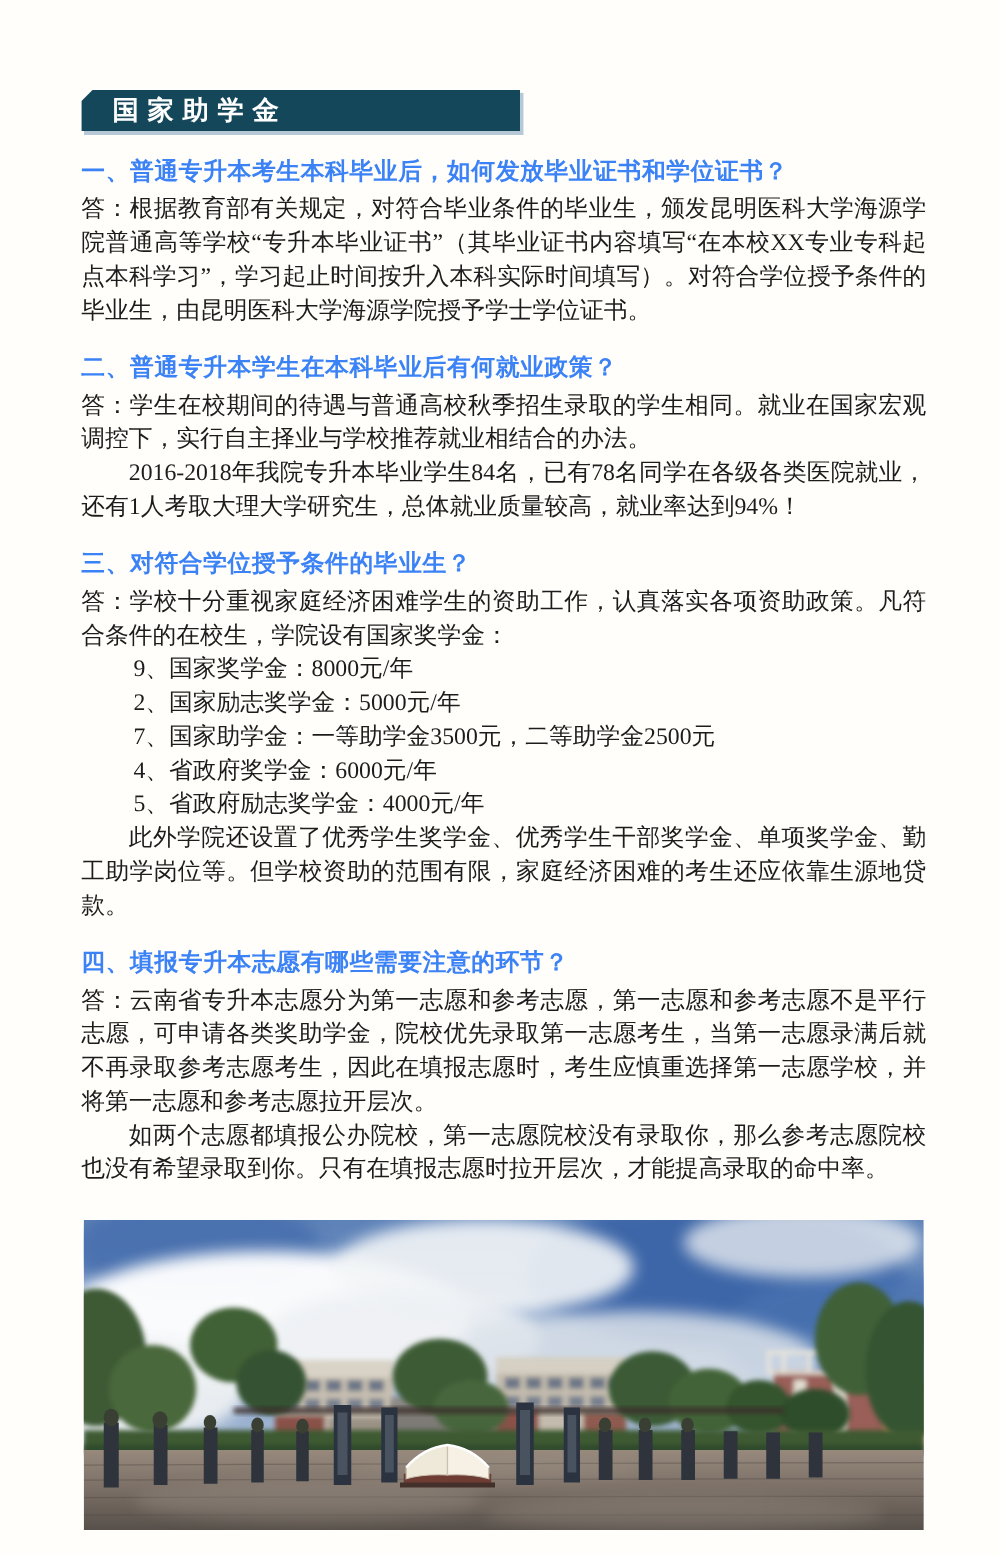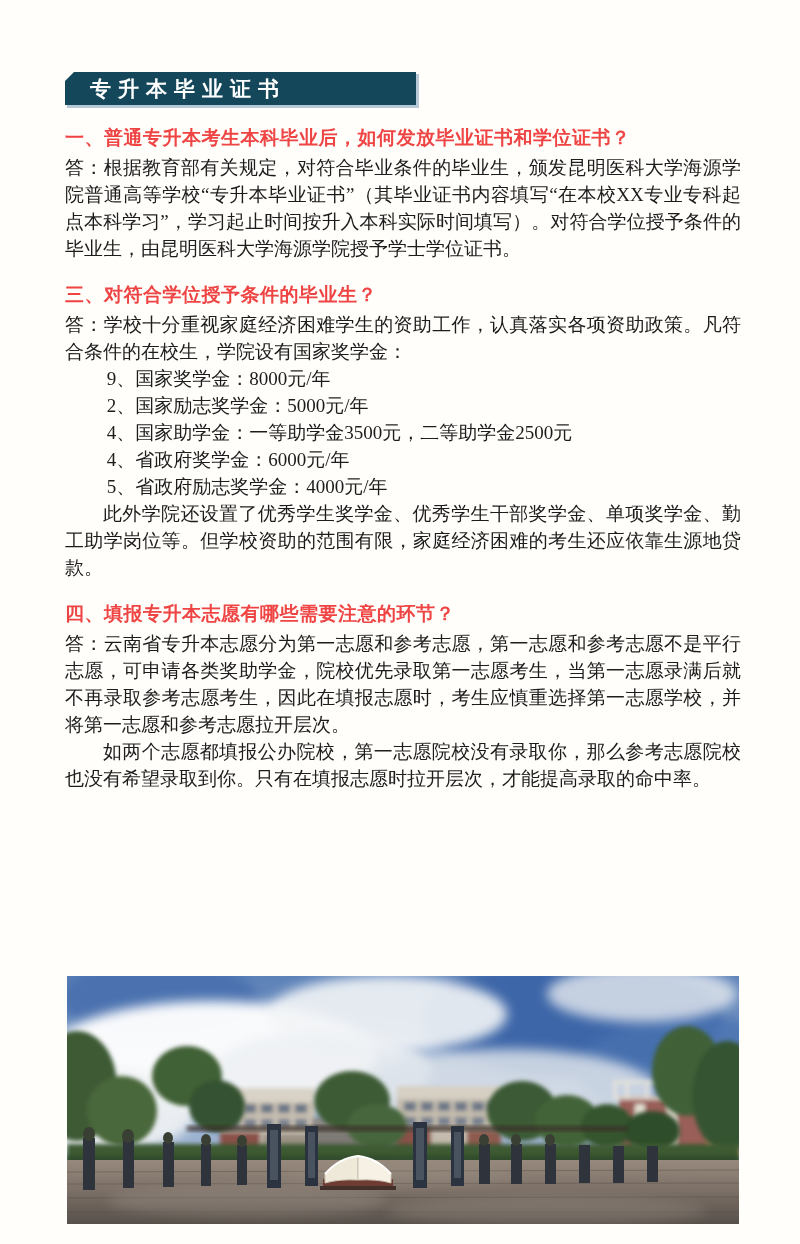--- a/index.html
+++ b/index.html
@@ -35,21 +35,21 @@
     position:absolute; left:65px; top:126px;
     width:676px;
     color:#1c1c1c;
     font-size:19px;
     line-height:27px;
   }
   .faq-section { margin-bottom:21px; }
   .q {
     font-family:"Liberation Sans","DejaVu Sans",sans-serif;
     font-weight:bold;
-    color:#ef4444;
+    color:#3b82f6;
     font-size:19px;
     line-height:23px;
     margin-bottom:5px;
     letter-spacing:0.5px;
   }
   .para { text-align:justify; }
   .para.indent { text-indent:2em; }
   .para.list { padding-left:2.2em; }
   .photo {
     position:absolute; left:67px; top:976px;
@@ -57,37 +57,42 @@
     display:block;
   }
 </style>
 </head>
 <body>
 
 <div class="page">
 
   <div class="titlebar-under"></div>
   <div class="titlebar">
-    <span>专升本毕业证书</span>
+    <span>国家助学金</span>
   </div>
 
   <div class="content">
 
     <div class="faq-section">
       <div class="q">一、普通专升本考生本科毕业后，如何发放毕业证书和学位证书？</div>
       <p class="para">答：根据教育部有关规定，对符合毕业条件的毕业生，颁发昆明医科大学海源学院普通高等学校“专升本毕业证书”（其毕业证书内容填写“在本校XX专业专科起点本科学习”，学习起止时间按升入本科实际时间填写）。对符合学位授予条件的毕业生，由昆明医科大学海源学院授予学士学位证书。</p>
     </div>
 
+    <div class="faq-section">
+      <div class="q">二、普通专升本学生在本科毕业后有何就业政策？</div>
+      <p class="para">答：学生在校期间的待遇与普通高校秋季招生录取的学生相同。就业在国家宏观调控下，实行自主择业与学校推荐就业相结合的办法。</p>
+      <p class="para indent">2016-2018年我院专升本毕业学生84名，已有78名同学在各级各类医院就业，还有1人考取大理大学研究生，总体就业质量较高，就业率达到94%！</p>
+    </div>
 
     <div class="faq-section">
       <div class="q">三、对符合学位授予条件的毕业生？</div>
       <p class="para">答：学校十分重视家庭经济困难学生的资助工作，认真落实各项资助政策。凡符合条件的在校生，学院设有国家奖学金：</p>
       <p class="para list">9、国家奖学金：8000元/年</p>
       <p class="para list">2、国家励志奖学金：5000元/年</p>
-      <p class="para list">4、国家助学金：一等助学金3500元，二等助学金2500元</p>
+      <p class="para list">7、国家助学金：一等助学金3500元，二等助学金2500元</p>
       <p class="para list">4、省政府奖学金：6000元/年</p>
       <p class="para list">5、省政府励志奖学金：4000元/年</p>
       <p class="para indent">此外学院还设置了优秀学生奖学金、优秀学生干部奖学金、单项奖学金、勤工助学岗位等。但学校资助的范围有限，家庭经济困难的考生还应依靠生源地贷款。</p>
     </div>
 
     <div class="faq-section">
       <div class="q">四、填报专升本志愿有哪些需要注意的环节？</div>
       <p class="para">答：云南省专升本志愿分为第一志愿和参考志愿，第一志愿和参考志愿不是平行志愿，可申请各类奖助学金，院校优先录取第一志愿考生，当第一志愿录满后就不再录取参考志愿考生，因此在填报志愿时，考生应慎重选择第一志愿学校，并将第一志愿和参考志愿拉开层次。</p>
       <p class="para indent">如两个志愿都填报公办院校，第一志愿院校没有录取你，那么参考志愿院校也没有希望录取到你。只有在填报志愿时拉开层次，才能提高录取的命中率。</p>
     </div>

